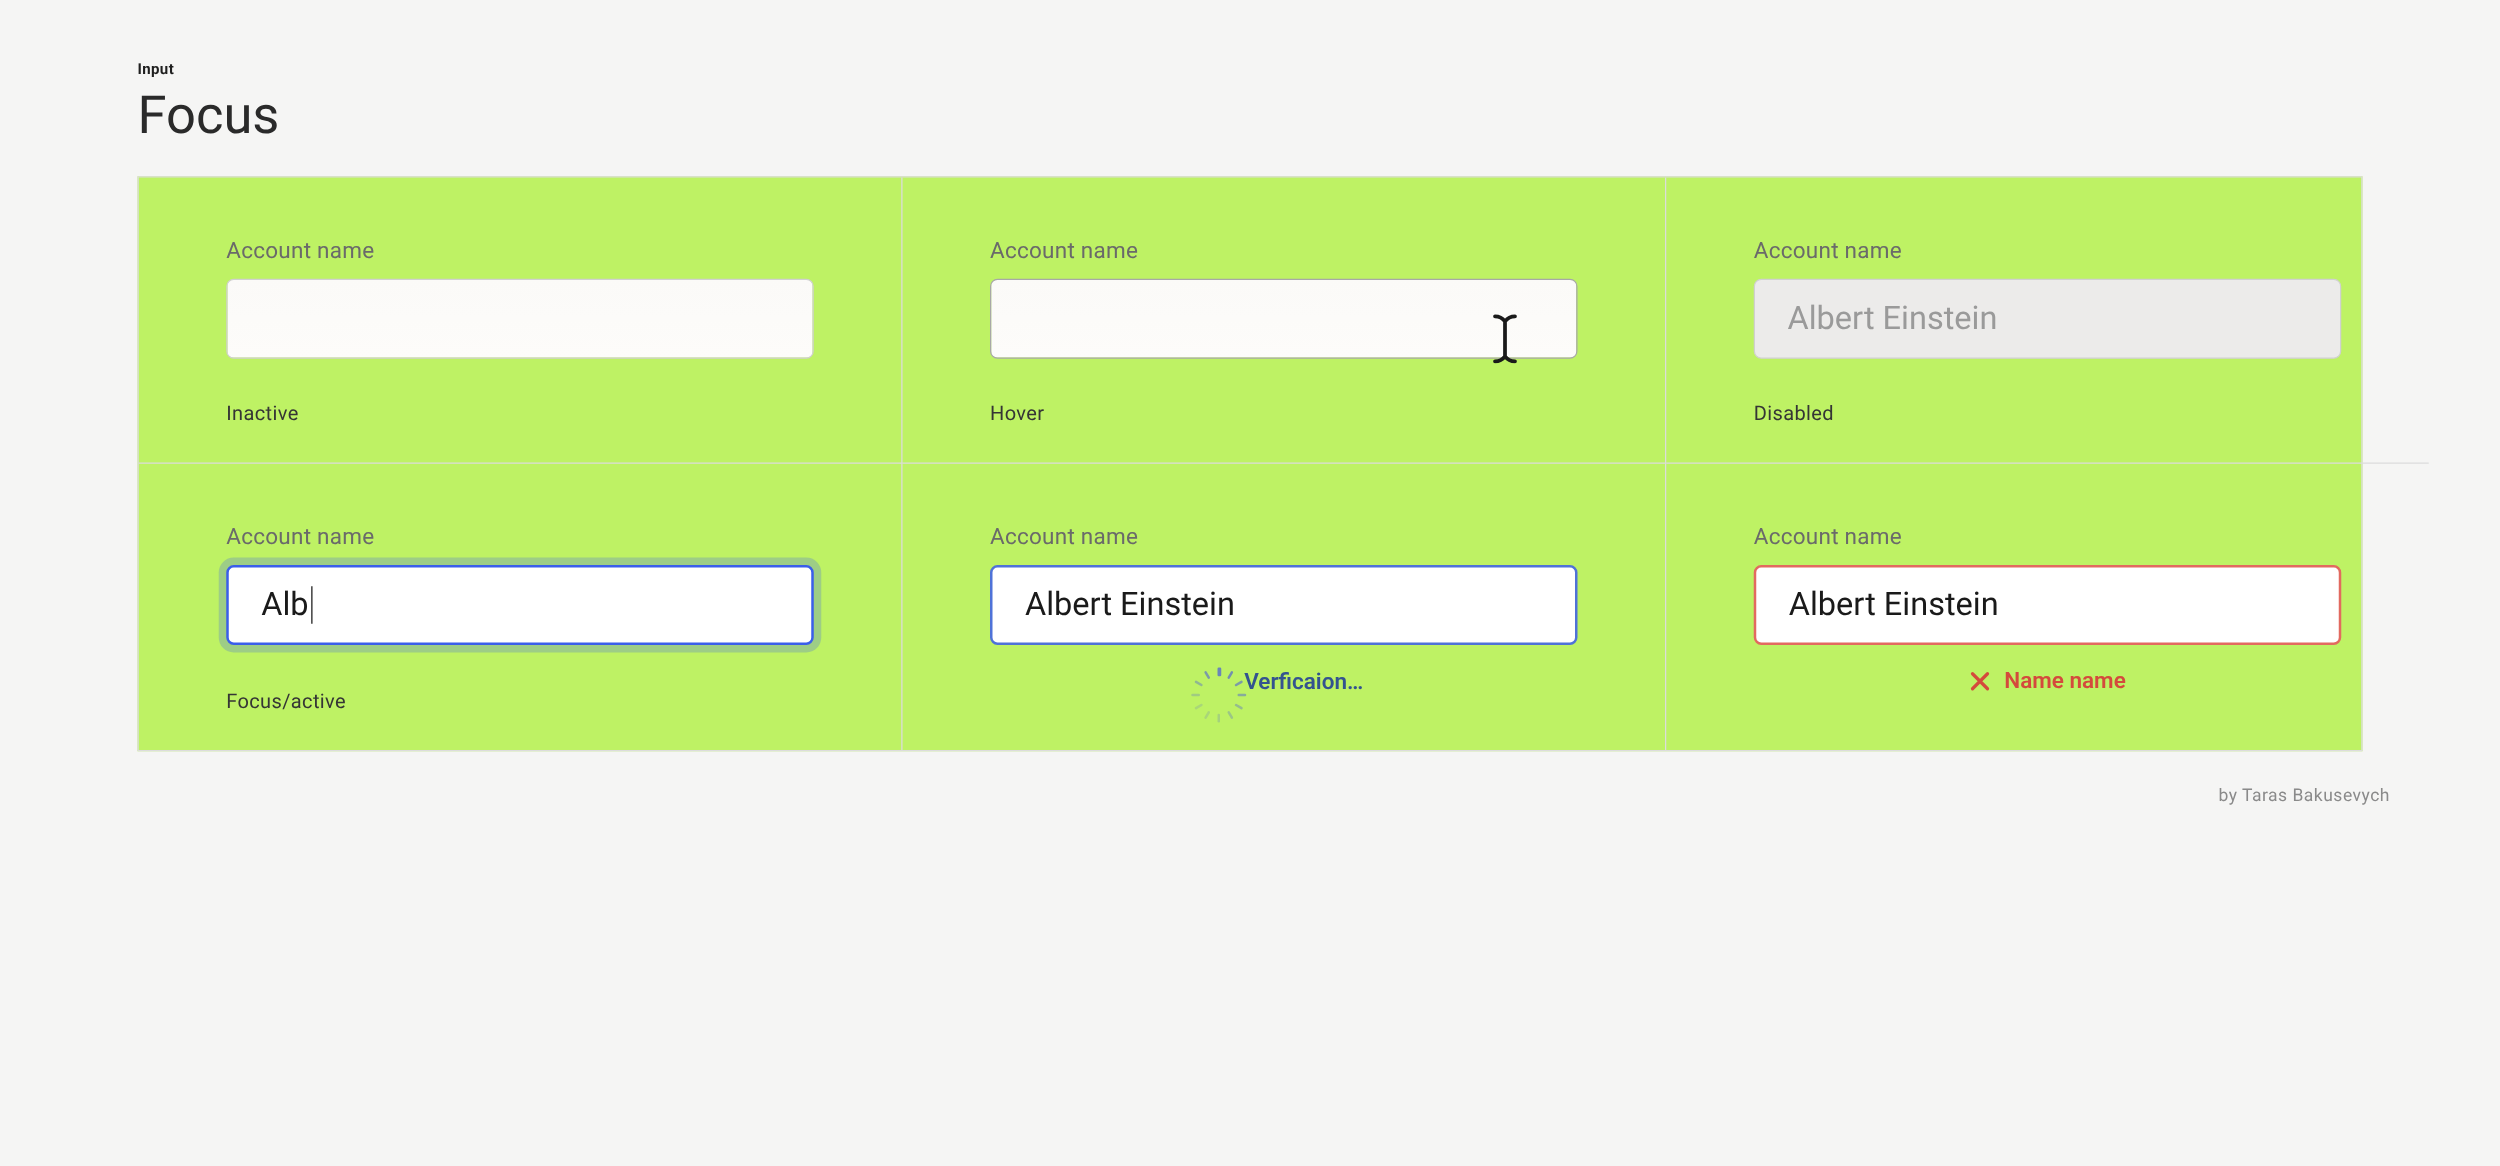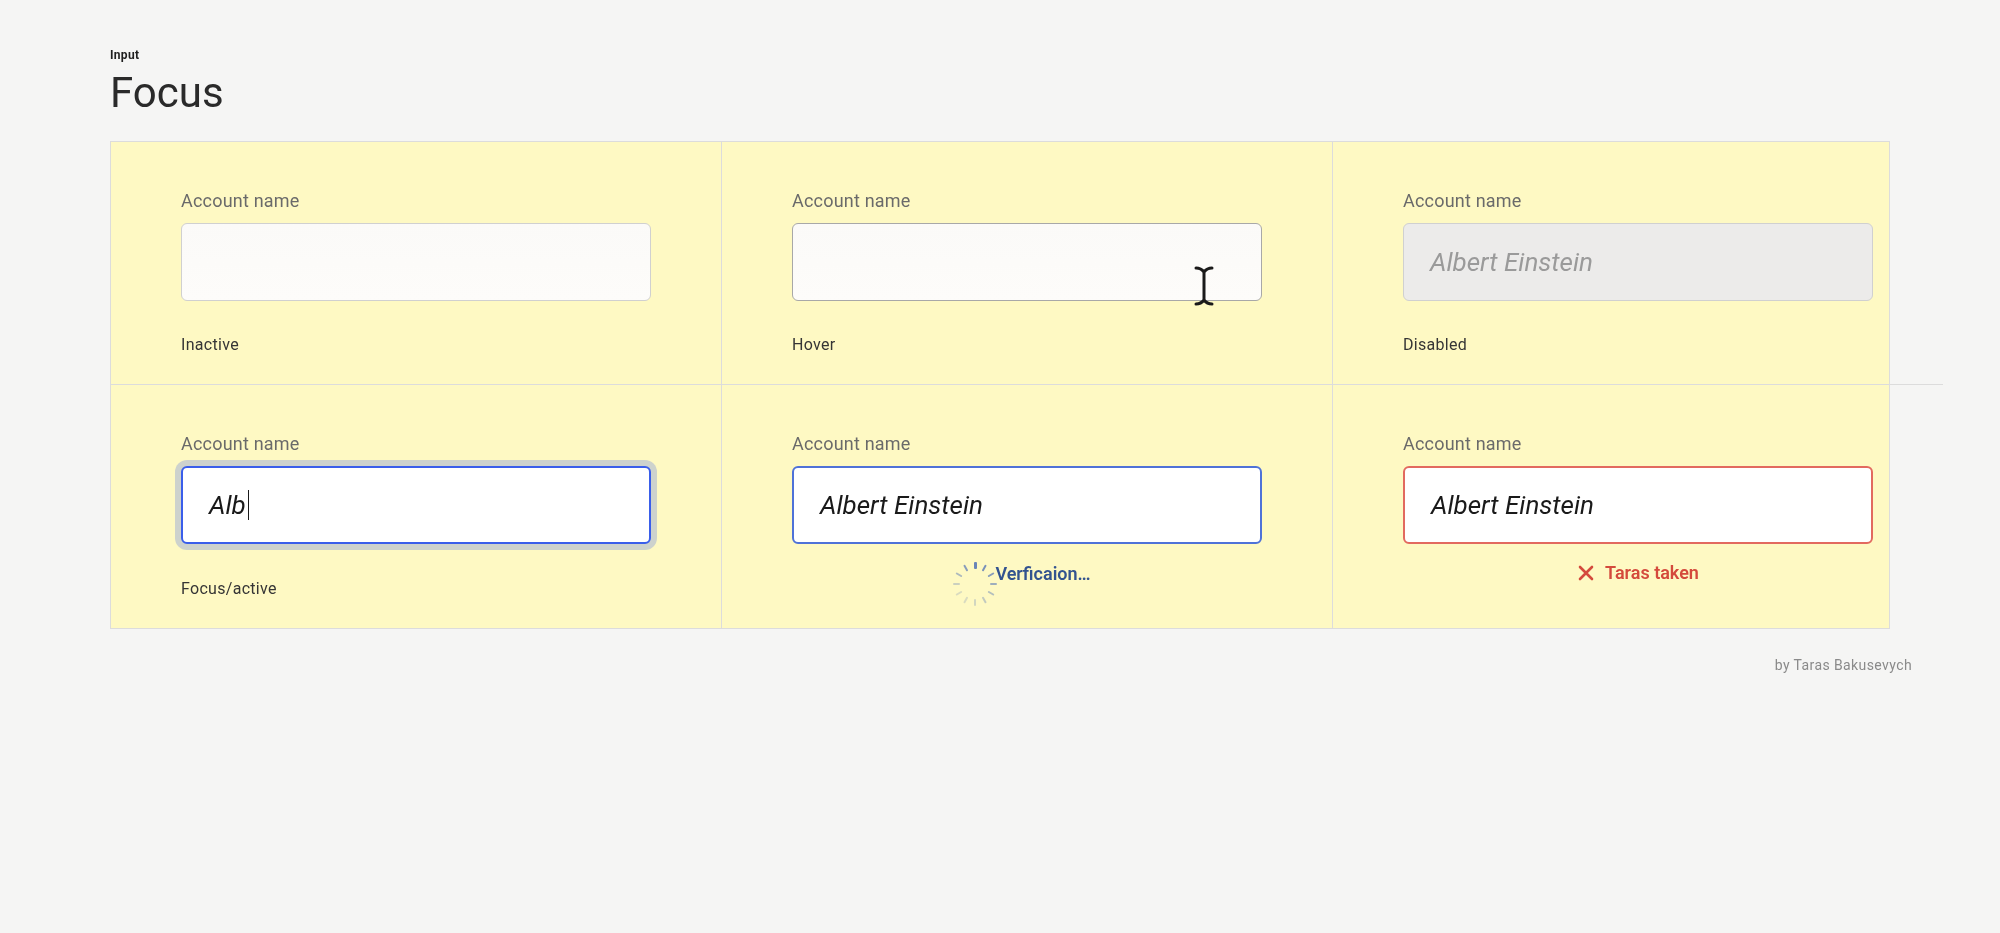--- a/index.html
+++ b/index.html
@@ -25,52 +25,51 @@
     font-size: 42px;
     font-weight: 400;
     color: #2a2a2a;
     margin-bottom: 24px;
   }
   .grid {
     display: grid;
     grid-template-columns: 1fr 1fr 1fr;
     grid-template-rows: 1fr 1fr;
     border: 1px solid #dcdcdc;
-    background: #fef9c3;
+    background: #bef264;
   }
   .cell {
     position: relative;
     padding: 48px 70px 30px 70px;
     border-right: 1px solid #dcdcdc;
     border-bottom: 1px solid #dcdcdc;
     display: flex;
     flex-direction: column;
     align-items: stretch;
   }
   .cell:nth-child(3n) { border-right: none; }
   .cell:nth-child(n+4) { border-bottom: none; }
   .field-label {
     font-size: 18px;
     color: #6a6a6a;
     margin-bottom: 12px;
     letter-spacing: 0.2px;
   }
   .input {
     width: 470px;
-    height: 78px;
+    height: 64px;
     border-radius: 6px;
     background: #fffefd;
     border: 1.5px solid #cfcfcf;
     font-size: 26px;
     padding: 0 26px;
     color: #1a1a1a;
     display: flex;
     align-items: center;
     position: relative;
-    font-style: italic;
   }
   .input.inactive {
     background: linear-gradient(to bottom, #fbfaf8, #fdfcfa);
     border-color: #d0d0d0;
   }
   .input.hover {
     background: linear-gradient(to bottom, #fbfaf8, #fdfcfa);
     border-color: #a8a8a8;
   }
   .input.disabled {
@@ -222,20 +221,20 @@
       <div class="field-label">Account name</div>
       <div class="input error">
         <span>Albert Einstein</span>
       </div>
       <div class="helper error-msg">
         <span class="close-icon">
           <svg width="18" height="18" viewBox="0 0 18 18">
             <path d="M3 3 L15 15 M15 3 L3 15" stroke="#d44a3c" stroke-width="2.6" stroke-linecap="round"></path>
           </svg>
         </span>
-        <span>Taras taken</span>
+        <span>Name name</span>
       </div>
     </div>
 
   </div>
 </div>
 
 <div class="credit">by Taras Bakusevych</div>
 
 </body></html>

